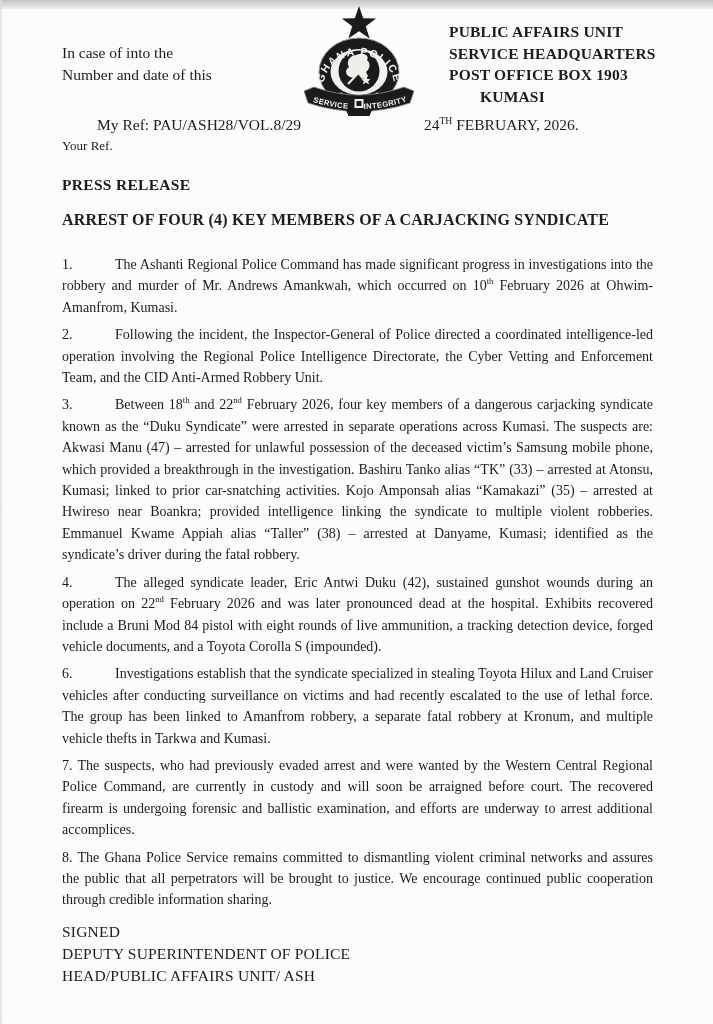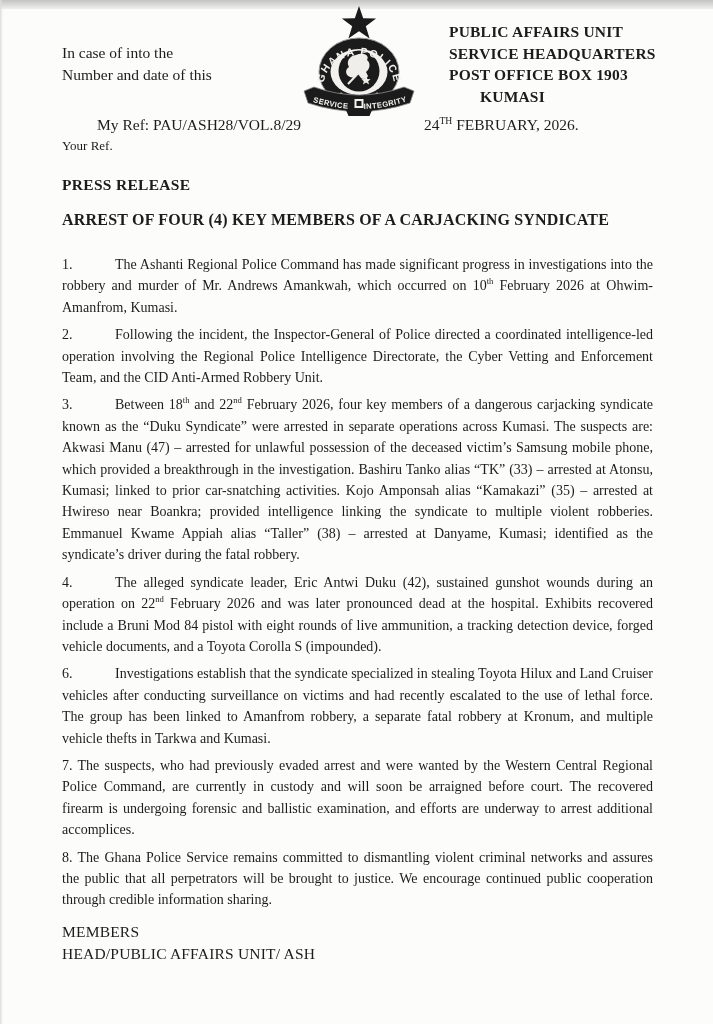--- a/index.html
+++ b/index.html
@@ -123,16 +123,17 @@
       <div class="para"><span class="pnum">1.</span><span>The Ashanti Regional Police Command has made significant progress in investigations into the robbery and murder of Mr. Andrews Amankwah, which occurred on 10</span><sup>th</sup><span> February 2026 at Ohwim-Amanfrom, Kumasi.</span></div>
       <div class="para"><span class="pnum">2.</span><span>Following the incident, the Inspector-General of Police directed a coordinated intelligence-led operation involving the Regional Police Intelligence Directorate, the Cyber Vetting and Enforcement Team, and the CID Anti-Armed Robbery Unit.</span></div>
       <div class="para"><span class="pnum">3.</span><span>Between 18</span><sup>th</sup><span> and 22</span><sup>nd</sup><span> February 2026, four key members of a dangerous carjacking syndicate known as the “Duku Syndicate” were arrested in separate operations across Kumasi. The suspects are: Akwasi Manu (47) – arrested for unlawful possession of the deceased victim’s Samsung mobile phone, which provided a breakthrough in the investigation. Bashiru Tanko alias “TK” (33) – arrested at Atonsu, Kumasi; linked to prior car-snatching activities. Kojo Amponsah alias “Kamakazi” (35) – arrested at Hwireso near Boankra; provided intelligence linking the syndicate to multiple violent robberies. Emmanuel Kwame Appiah alias “Taller” (38) – arrested at Danyame, Kumasi; identified as the syndicate’s driver during the fatal robbery.</span></div>
       <div class="para"><span class="pnum">4.</span><span>The alleged syndicate leader, Eric Antwi Duku (42), sustained gunshot wounds during an operation on 22</span><sup>nd</sup><span> February 2026 and was later pronounced dead at the hospital. Exhibits recovered include a Bruni Mod 84 pistol with eight rounds of live ammunition, a tracking detection device, forged vehicle documents, and a Toyota Corolla S (impounded).</span></div>
       <div class="para"><span class="pnum">6.</span><span>Investigations establish that the syndicate specialized in stealing Toyota Hilux and Land Cruiser vehicles after conducting surveillance on victims and had recently escalated to the use of lethal force. The group has been linked to Amanfrom robbery, a separate fatal robbery at Kronum, and multiple vehicle thefts in Tarkwa and Kumasi.</span></div>
       <div class="para"><span class="pnum inline">7.</span><span>The suspects, who had previously evaded arrest and were wanted by the Western Central Regional Police Command, are currently in custody and will soon be arraigned before court. The recovered firearm is undergoing forensic and ballistic examination, and efforts are underway to arrest additional accomplices.</span></div>
       <div class="para"><span class="pnum inline">8.</span><span>The Ghana Police Service remains committed to dismantling violent criminal networks and assures the public that all perpetrators will be brought to justice. We encourage continued public cooperation through credible information sharing.</span></div>
     </div>
 
   <div class="signature">
-      <div>MEMBERS</div>
+      <div>SIGNED</div>
+      <div>DEPUTY SUPERINTENDENT OF POLICE</div>
       <div>HEAD/PUBLIC AFFAIRS UNIT/ ASH</div>
     </div>
 </div>
 
 </body></html>

